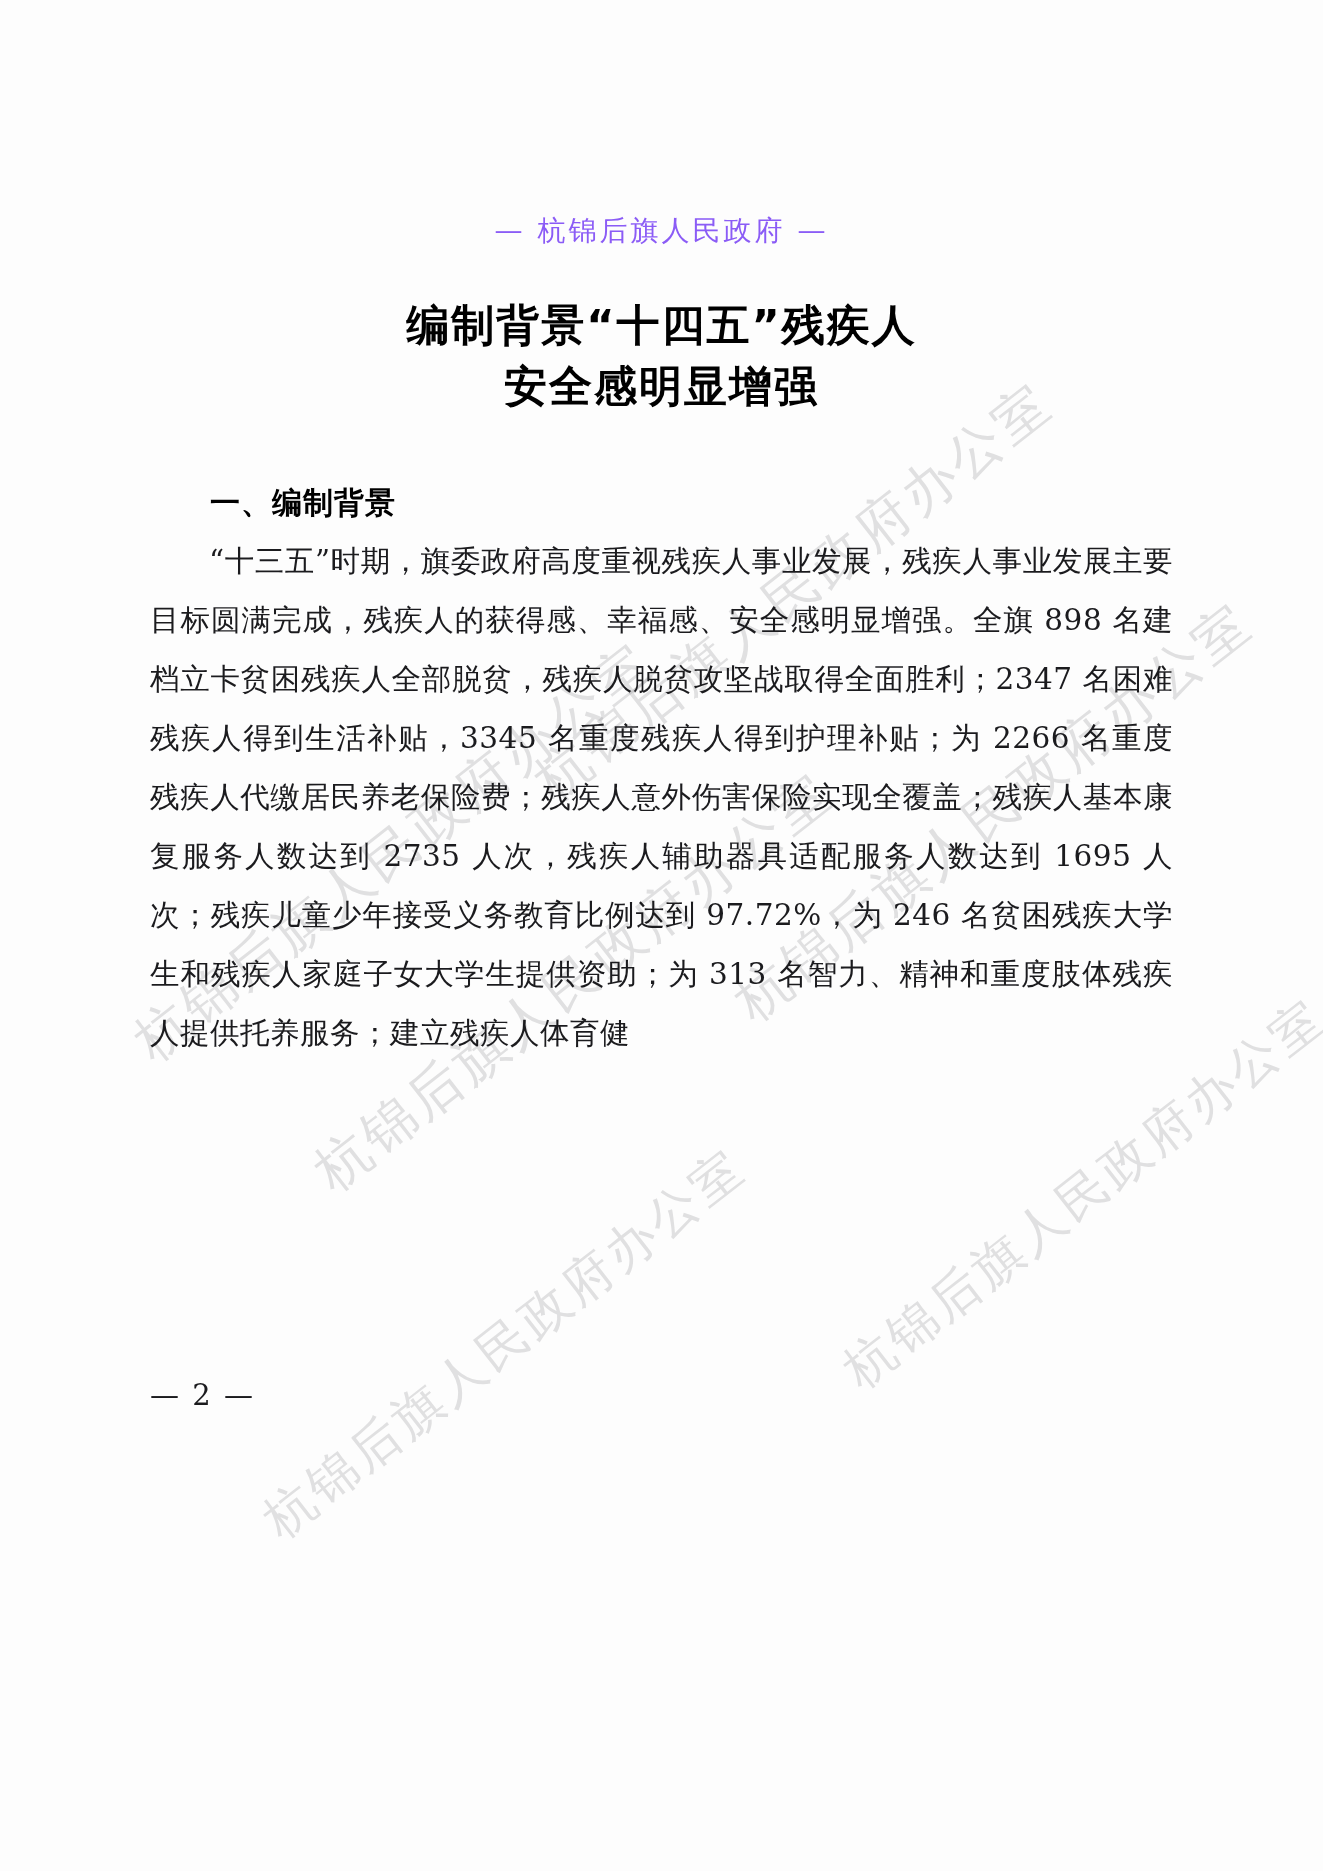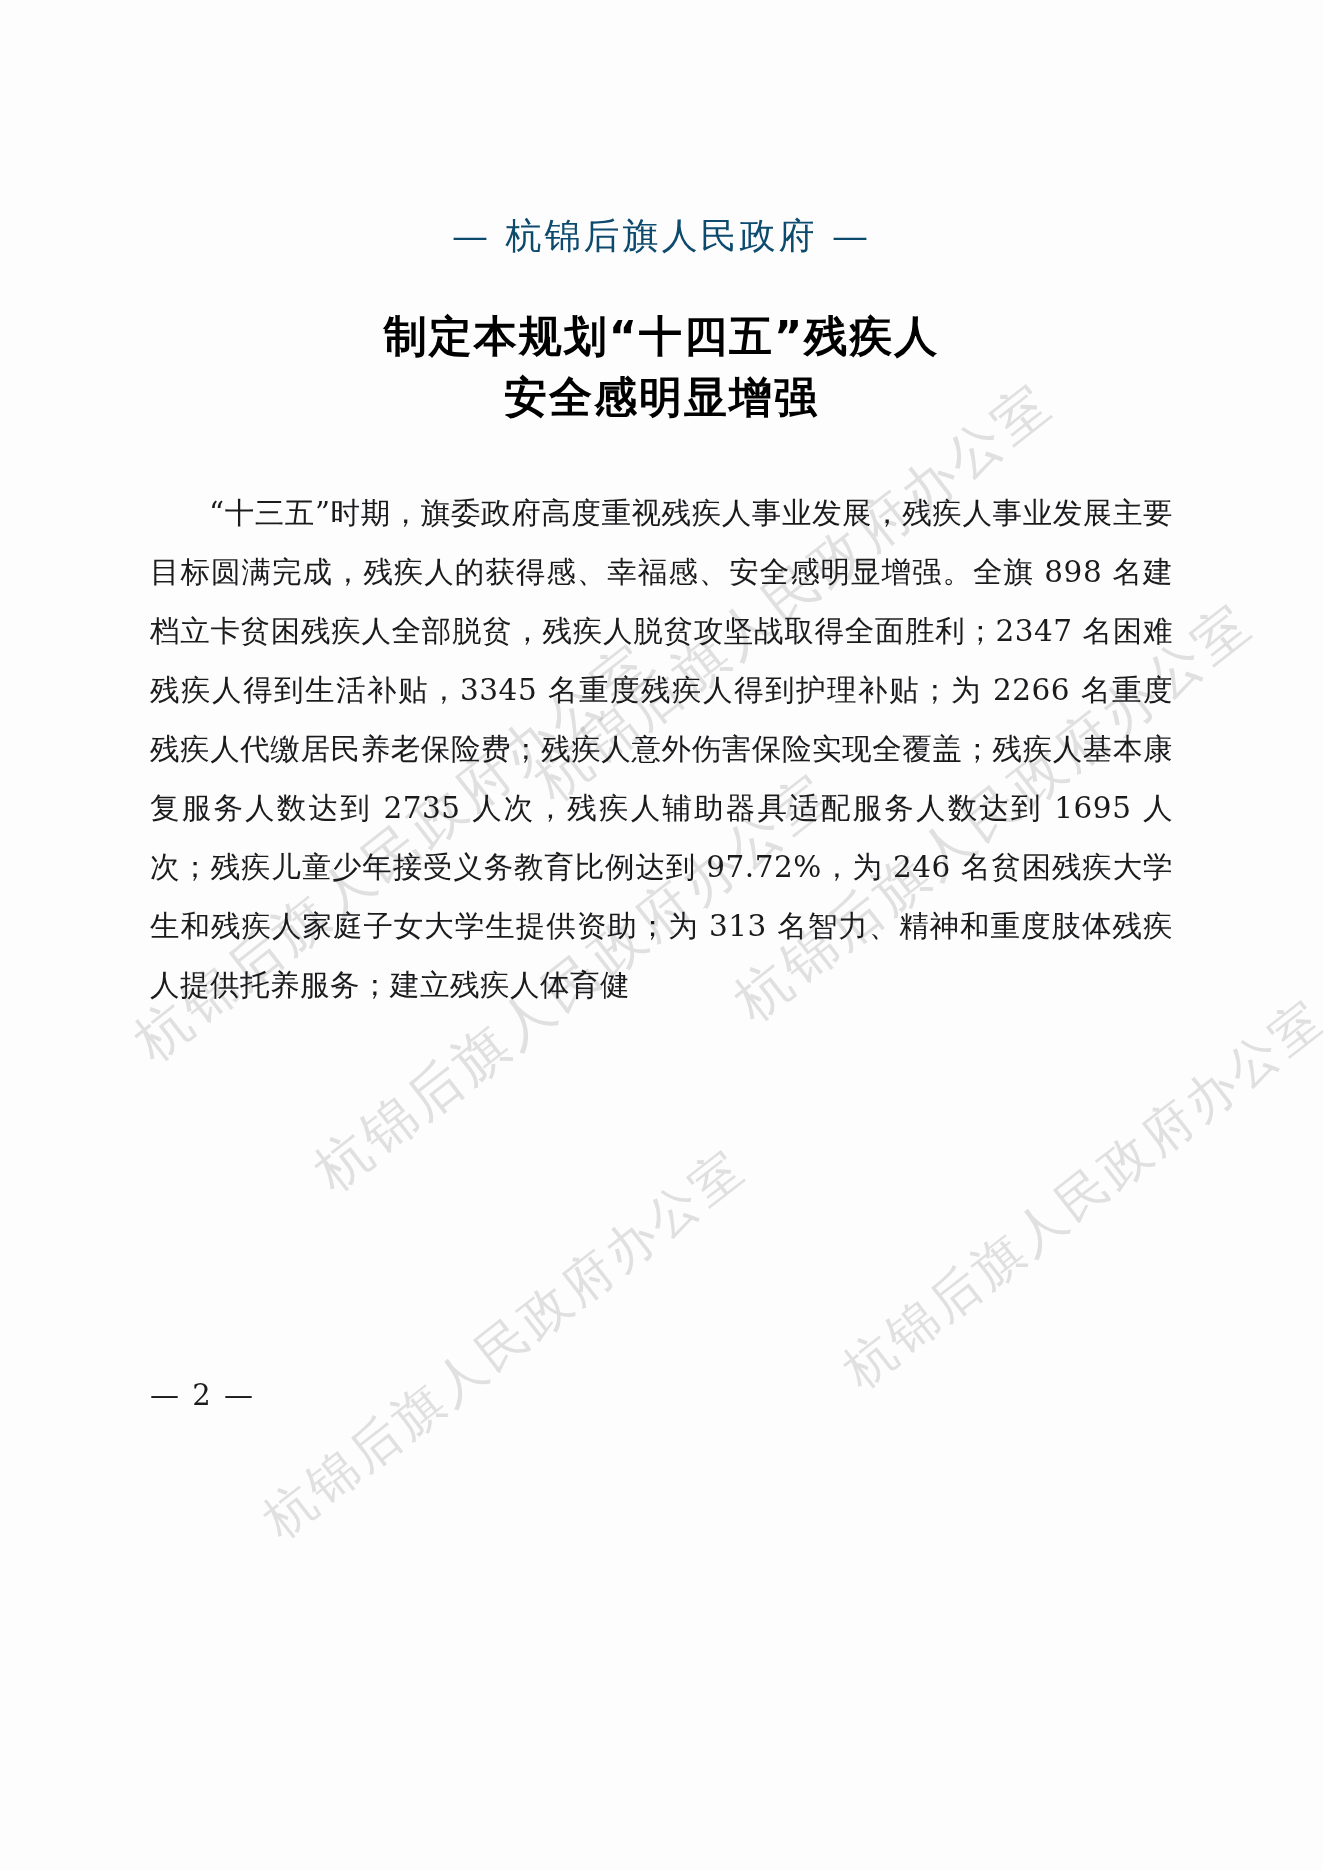--- a/index.html
+++ b/index.html
@@ -51,23 +51,23 @@
   
   .content {
     position: relative;
     z-index: 3;
     padding: 0 150px;
   }
 
   .doc-header {
     text-align: center;
     margin-top: 212px;
-    font-size: 36px;
+    font-size: 28px;
     letter-spacing: 3px;
-    color: #0c4a6e;
+    color: #8b5cf6;
     font-family: "DejaVu Serif", "Liberation Serif", serif;
   }
 
   .doc-title {
     text-align: center;
     margin-top: 45px;
     font-family: "DejaVu Sans", "Liberation Sans", sans-serif;
     font-weight: 700;
     font-size: 43px;
     line-height: 1.42;
@@ -126,27 +126,28 @@
     <div class="wm w4">杭锦后旗人民政府办公室</div>
     <div class="wm w5">杭锦后旗人民政府办公室</div>
     <div class="wm w6">杭锦后旗人民政府办公室</div>
   </div>
 
   <div class="content">
 
     <div class="doc-header">— 杭锦后旗人民政府 —</div>
 
     <div class="doc-title">
-      <span class="tline">制定本规划“十四五”残疾人</span>
+      <span class="tline">编制背景“十四五”残疾人</span>
       <span class="tline">安全感明显增强</span>
     </div>
 
     <div class="body-block">
 
 
+      <h2 class="section-heading">一、编制背景</h2>
 
       <p class="para indent">“十三五”时期，旗委政府高度重视残疾人事业发展，残疾人事业发展主要目标圆满完成，残疾人的获得感、幸福感、安全感明显增强。全旗 898 名建档立卡贫困残疾人全部脱贫，残疾人脱贫攻坚战取得全面胜利；2347 名困难残疾人得到生活补贴，3345 名重度残疾人得到护理补贴；为 2266 名重度残疾人代缴居民养老保险费；残疾人意外伤害保险实现全覆盖；残疾人基本康复服务人数达到 2735 人次，残疾人辅助器具适配服务人数达到 1695 人次；残疾儿童少年接受义务教育比例达到 97.72%，为 246 名贫困残疾大学生和残疾人家庭子女大学生提供资助；为 313 名智力、精神和重度肢体残疾人提供托养服务；建立残疾人体育健</p>
 
     </div>
   </div>
 
   <div class="page-number">— 2 —</div>
 
 </div>
 

